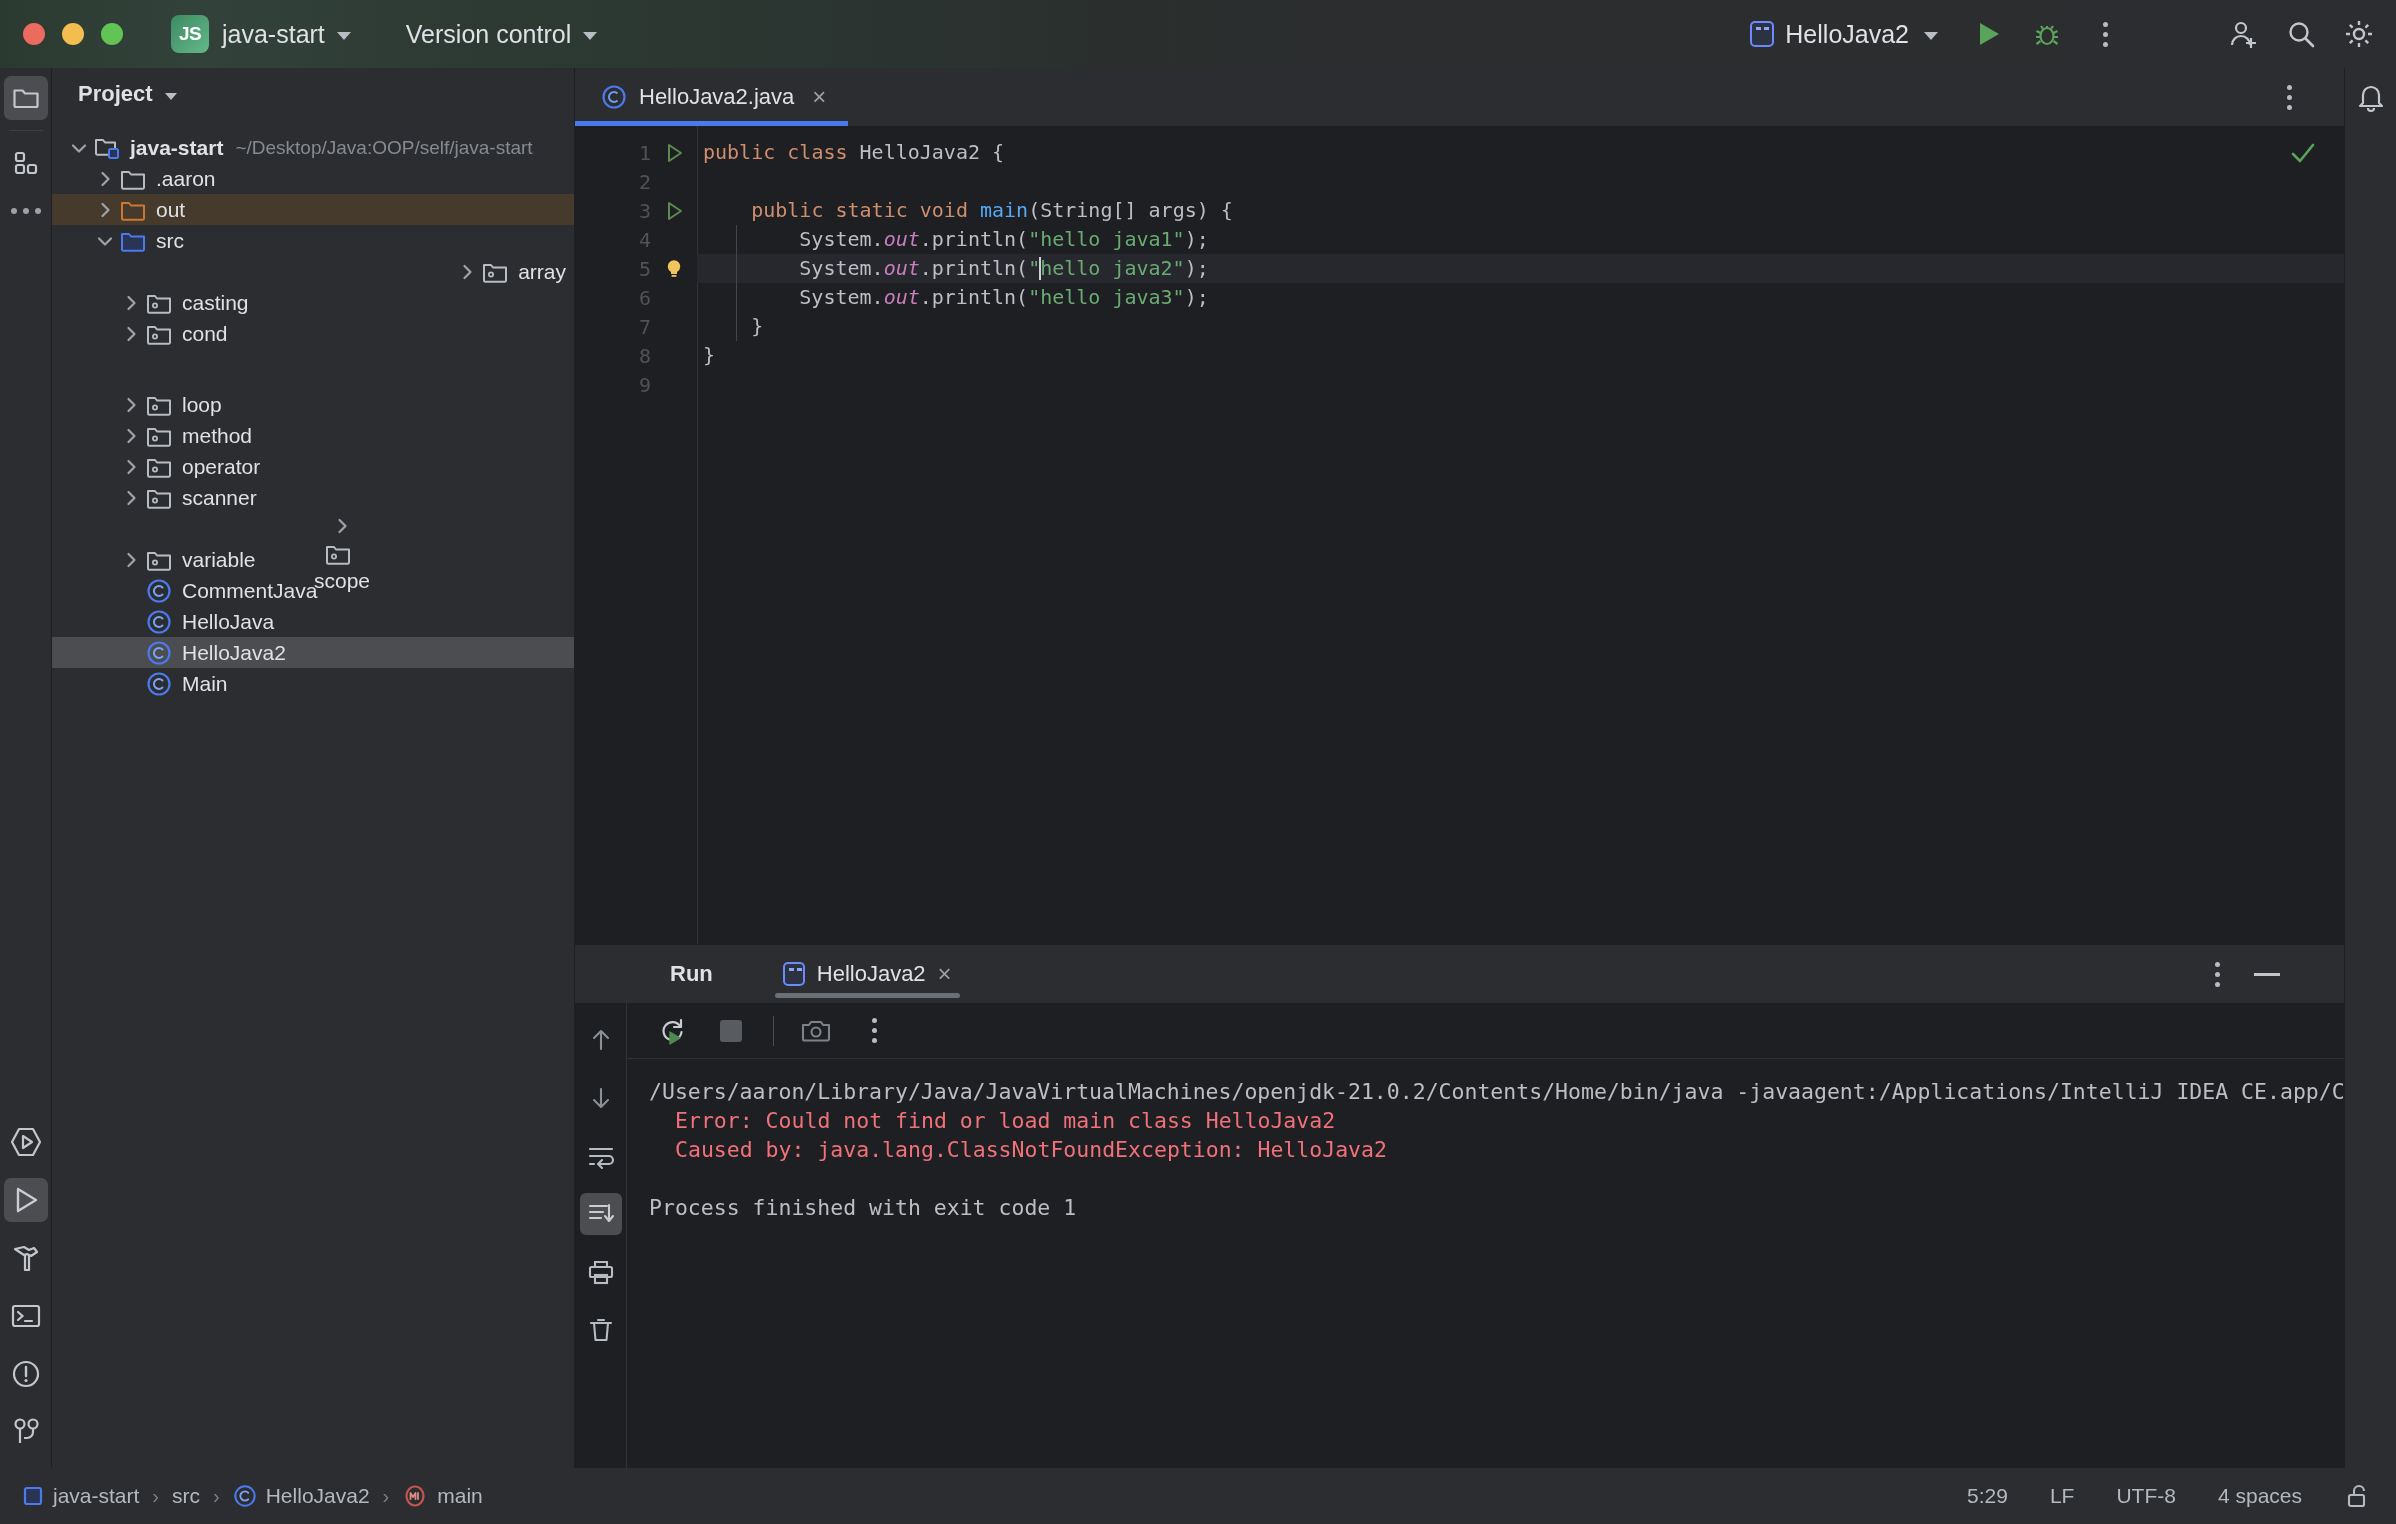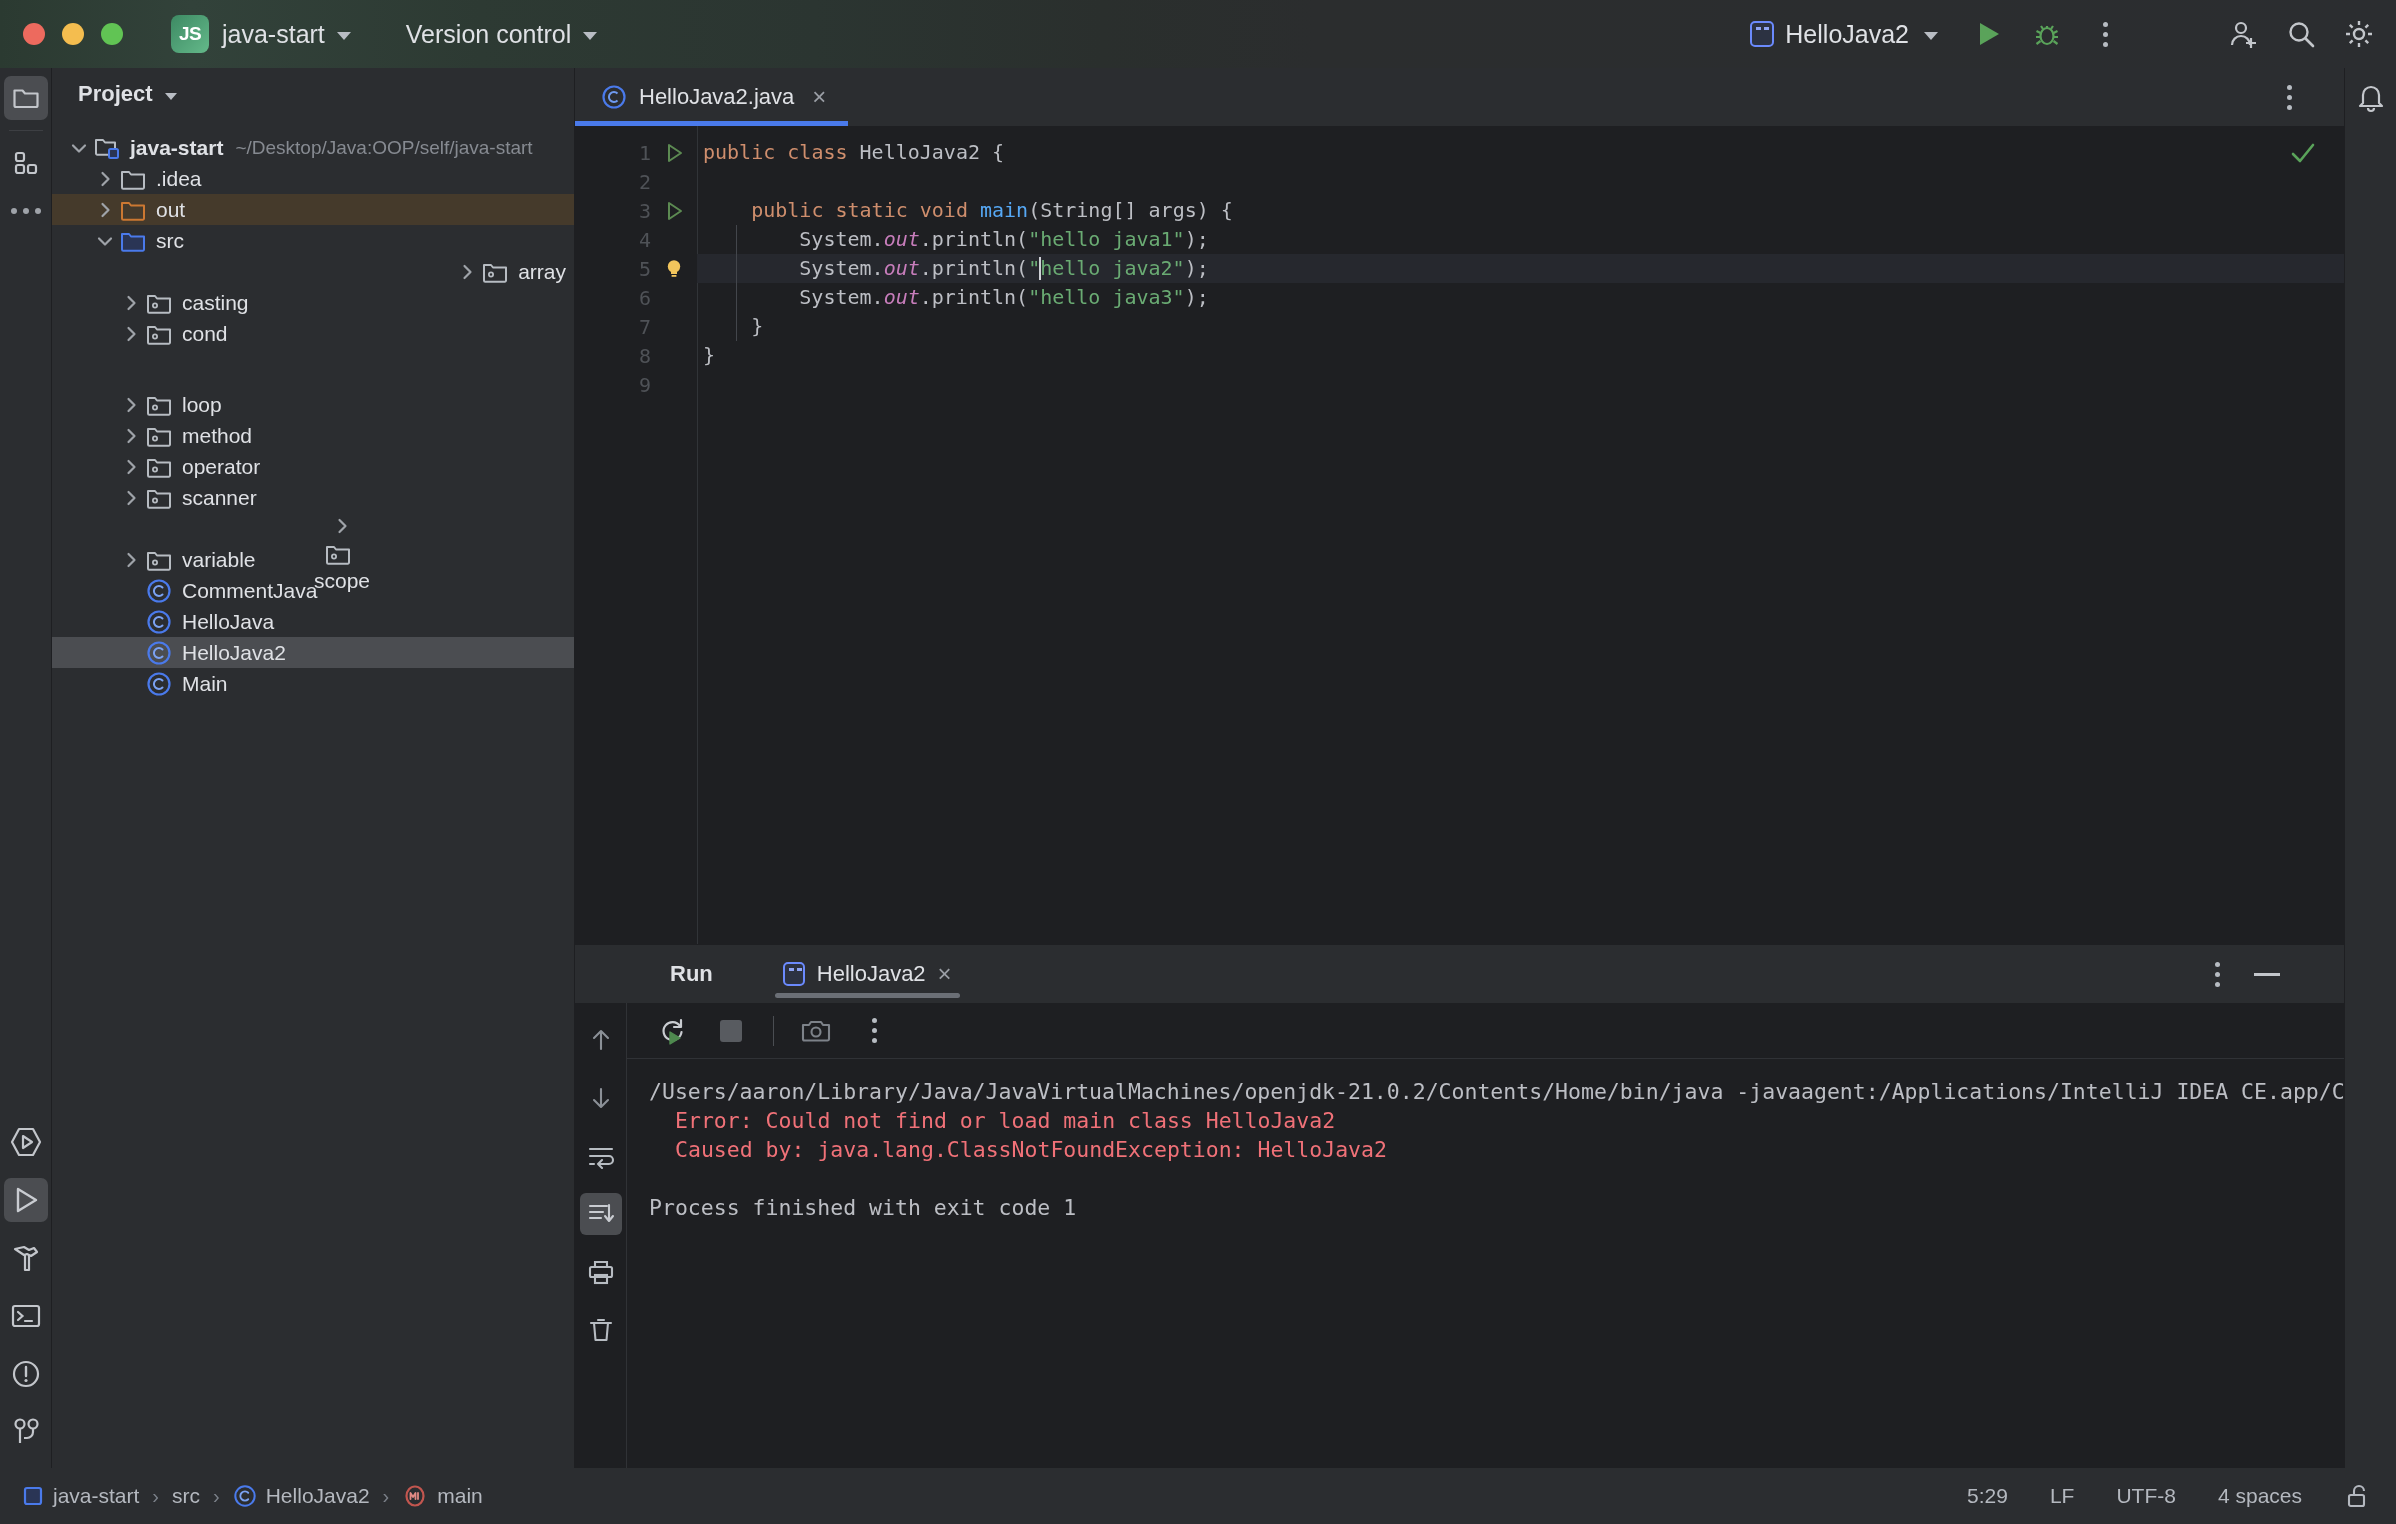--- a/index.html
+++ b/index.html
@@ -297,21 +297,21 @@
             <span class="arrow">
               <svg width="20" height="20" viewBox="0 0 20 20">
                 <path d="M7.5 4 L13.5 10 L7.5 16" stroke="#9fa3a9" stroke-width="2.2" fill="none" stroke-linejoin="round" stroke-linecap="round"></path>
               </svg>
             </span>
             <span class="ic">
               <svg width="26" height="24" viewBox="0 0 26 24">
                 <path d="M2 5 h7 l2 2.5 h13 v13 a1.2 1.2 0 0 1 -1.2 1.2 h-19.6 a1.2 1.2 0 0 1 -1.2 -1.2 z" stroke="#b7bcc2" stroke-width="2" fill="none" stroke-linejoin="round" stroke-linecap="round"></path>
               </svg>
             </span>
-            <span class="nm">.idea</span>
+            <span class="nm">.aaron</span>
           </div>
           <div class="row sel-out" style="padding-left: 40px;">
             <span class="arrow">
               <svg width="20" height="20" viewBox="0 0 20 20">
                 <path d="M7.5 4 L13.5 10 L7.5 16" stroke="#9fa3a9" stroke-width="2.2" fill="none" stroke-linejoin="round" stroke-linecap="round"></path>
               </svg>
             </span>
             <span class="ic">
               <svg width="26" height="24" viewBox="0 0 26 24">
                 <path d="M2 5 h7 l2 2.5 h13 v13 a1.2 1.2 0 0 1 -1.2 1.2 h-19.6 a1.2 1.2 0 0 1 -1.2 -1.2 z" stroke="#cc7832" stroke-width="2" fill="none" stroke-linejoin="round" stroke-linecap="round"></path>

